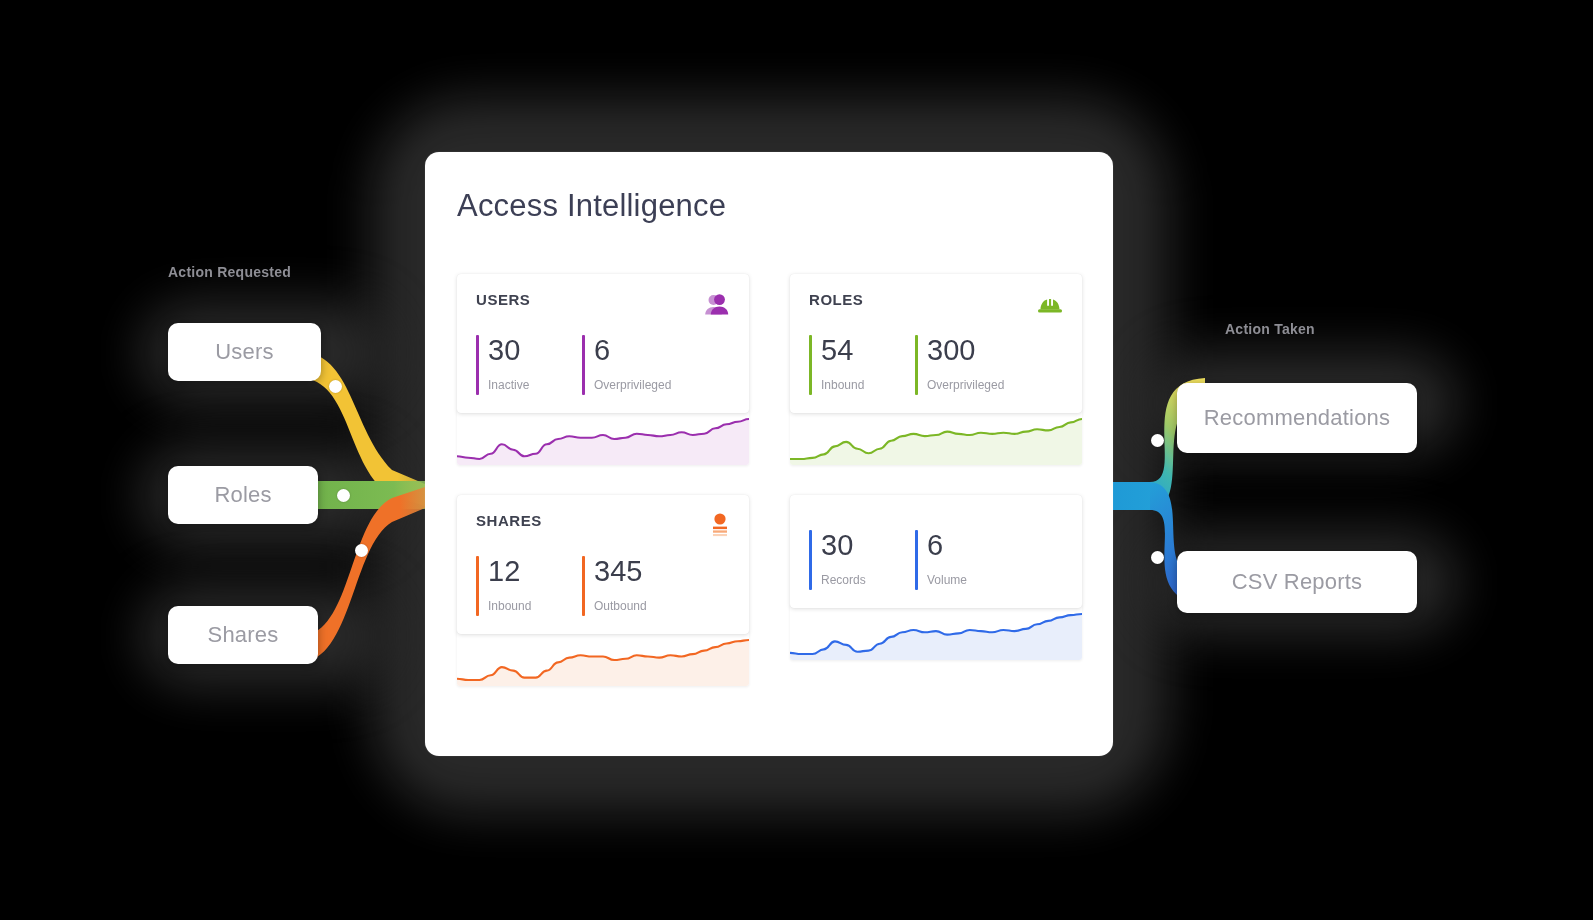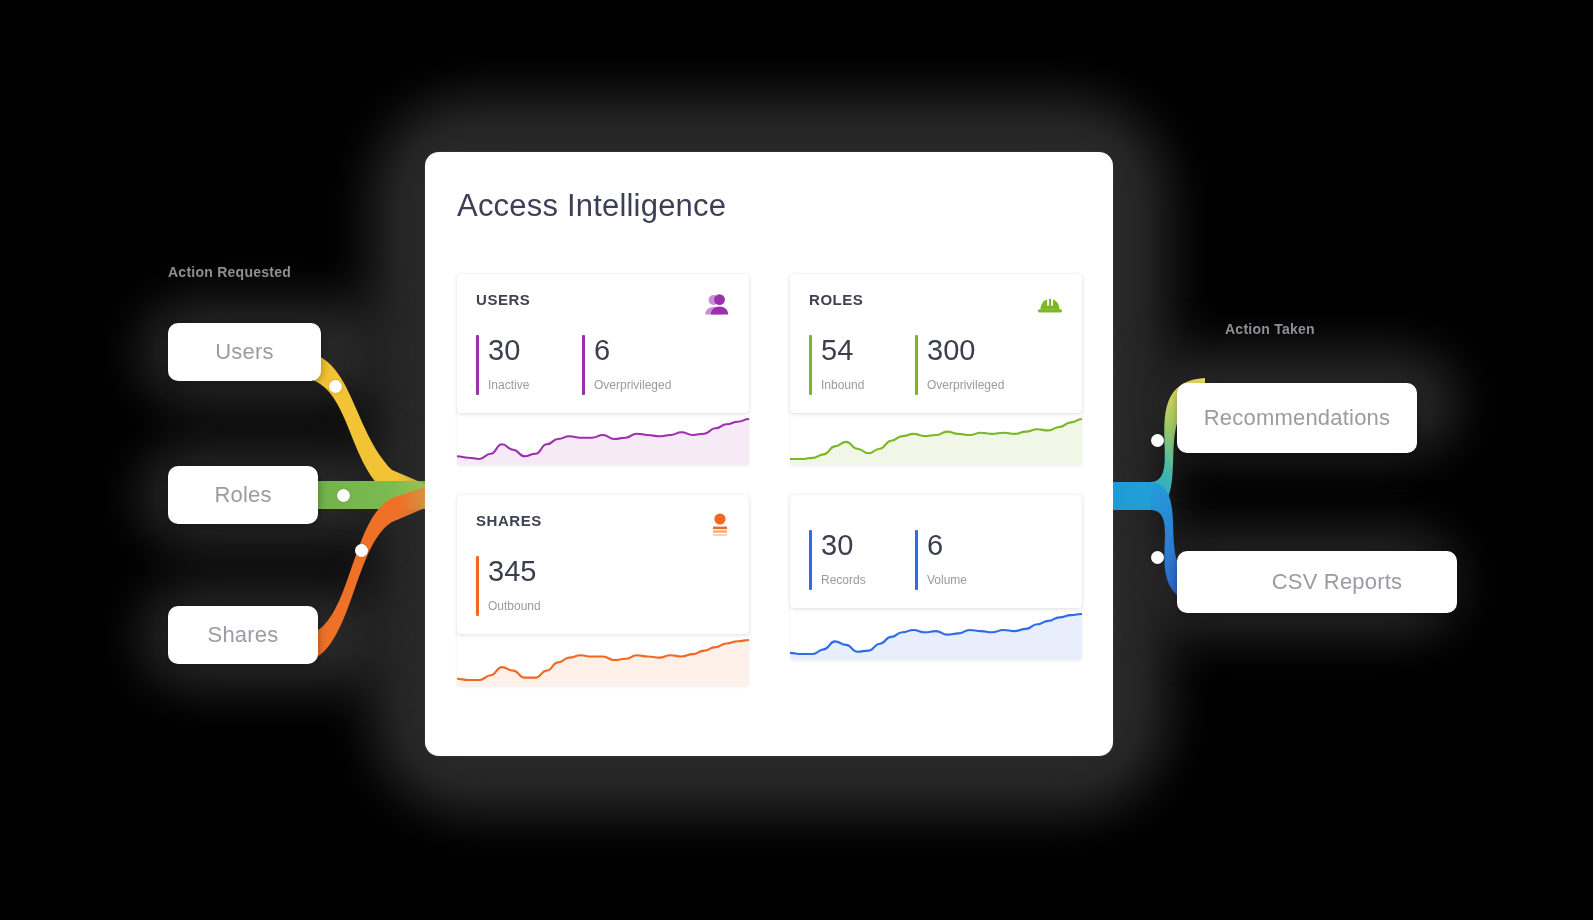--- a/index.html
+++ b/index.html
@@ -159,21 +159,21 @@
   </div>
   <div class="flowbox" style="left:168px;top:606px;width:150px;height:58px;">
     <span>Shares</span>
   </div>
 
   <div class="sidelabel" style="left:1225px;top:321px;">Action Taken</div>
 
   <div class="flowbox" style="left:1177px;top:371px;width:240px;height:70px;margin-top:12px;">
     <span>Recommendations</span>
   </div>
-  <div class="flowbox" style="left:1177px;top:551px;width:240px;height:62px;padding-left:40px;">
+  <div class="flowbox" style="left:1177px;top:551px;width:240px;height:62px;">
     <span>CSV Reports</span>
   </div>
 
   <div class="panel">
     <div class="panel-title">Access Intelligence</div>
 
     <div class="cards">
 
       <div class="card-wrap">
         <div class="card">
@@ -263,20 +263,27 @@
                 <rect x="3" y="13.6" width="14" height="2.5" fill="#f26722"></rect>
                 <rect x="3" y="17.4" width="14" height="2.3" fill="#f8a978"></rect>
                 <rect x="3" y="21" width="14" height="2.1" fill="#fbd2b7"></rect>
               </svg>
             </div>
           </div>
           <div class="metrics">
             <div class="metric">
               <div class="bar" style="background:#f26722"></div>
               <div class="mtext">
+                <div class="mval">12</div>
+                <div class="mlbl">Inbound</div>
+              </div>
+            </div>
+            <div class="metric">
+              <div class="bar" style="background:#f26722"></div>
+              <div class="mtext">
                 <div class="mval">345</div>
                 <div class="mlbl">Outbound</div>
               </div>
             </div>
           </div>
         </div>
         <div class="spark">
             <svg viewBox="0 0 292 56" preserveAspectRatio="none">
        <path d="M 0.0 48.8 C 5.6 48.8, 5.6 50.0, 11.2 50.0 C 16.8 50.0, 16.8 50.0, 22.5 50.0 C 28.1 50.0, 28.1 45.3, 33.7 45.3 C 39.3 45.3, 39.3 37.1, 44.9 37.1 C 50.5 37.1, 50.5 40.6, 56.2 40.6 C 61.8 40.6, 61.8 47.6, 67.4 47.6 C 73.0 47.6, 73.0 47.6, 78.6 47.6 C 84.2 47.6, 84.2 40.6, 89.8 40.6 C 95.5 40.6, 95.5 32.4, 101.1 32.4 C 106.7 32.4, 106.7 27.6, 112.3 27.6 C 117.9 27.6, 117.9 25.3, 123.5 25.3 C 129.2 25.3, 129.2 26.5, 134.8 26.5 C 140.4 26.5, 140.4 26.5, 146.0 26.5 C 151.6 26.5, 151.6 30.0, 157.2 30.0 C 162.8 30.0, 162.8 28.8, 168.5 28.8 C 174.1 28.8, 174.1 25.3, 179.7 25.3 C 185.3 25.3, 185.3 26.5, 190.9 26.5 C 196.5 26.5, 196.5 27.6, 202.2 27.6 C 207.8 27.6, 207.8 25.3, 213.4 25.3 C 219.0 25.3, 219.0 26.5, 224.6 26.5 C 230.2 26.5, 230.2 24.1, 235.8 24.1 C 241.5 24.1, 241.5 20.6, 247.1 20.6 C 252.7 20.6, 252.7 17.1, 258.3 17.1 C 263.9 17.1, 263.9 13.5, 269.5 13.5 C 275.2 13.5, 275.2 11.2, 280.8 11.2 C 286.4 11.2, 286.4 10.0, 292.0 10.0 L 292 56 L 0 56 Z" fill="#fdf0e8"></path>
        <path d="M 0.0 48.8 C 5.6 48.8, 5.6 50.0, 11.2 50.0 C 16.8 50.0, 16.8 50.0, 22.5 50.0 C 28.1 50.0, 28.1 45.3, 33.7 45.3 C 39.3 45.3, 39.3 37.1, 44.9 37.1 C 50.5 37.1, 50.5 40.6, 56.2 40.6 C 61.8 40.6, 61.8 47.6, 67.4 47.6 C 73.0 47.6, 73.0 47.6, 78.6 47.6 C 84.2 47.6, 84.2 40.6, 89.8 40.6 C 95.5 40.6, 95.5 32.4, 101.1 32.4 C 106.7 32.4, 106.7 27.6, 112.3 27.6 C 117.9 27.6, 117.9 25.3, 123.5 25.3 C 129.2 25.3, 129.2 26.5, 134.8 26.5 C 140.4 26.5, 140.4 26.5, 146.0 26.5 C 151.6 26.5, 151.6 30.0, 157.2 30.0 C 162.8 30.0, 162.8 28.8, 168.5 28.8 C 174.1 28.8, 174.1 25.3, 179.7 25.3 C 185.3 25.3, 185.3 26.5, 190.9 26.5 C 196.5 26.5, 196.5 27.6, 202.2 27.6 C 207.8 27.6, 207.8 25.3, 213.4 25.3 C 219.0 25.3, 219.0 26.5, 224.6 26.5 C 230.2 26.5, 230.2 24.1, 235.8 24.1 C 241.5 24.1, 241.5 20.6, 247.1 20.6 C 252.7 20.6, 252.7 17.1, 258.3 17.1 C 263.9 17.1, 263.9 13.5, 269.5 13.5 C 275.2 13.5, 275.2 11.2, 280.8 11.2 C 286.4 11.2, 286.4 10.0, 292.0 10.0" fill="none" stroke="#f26722" stroke-width="2.1" stroke-linecap="round" stroke-linejoin="round" vector-effect="non-scaling-stroke"></path>

